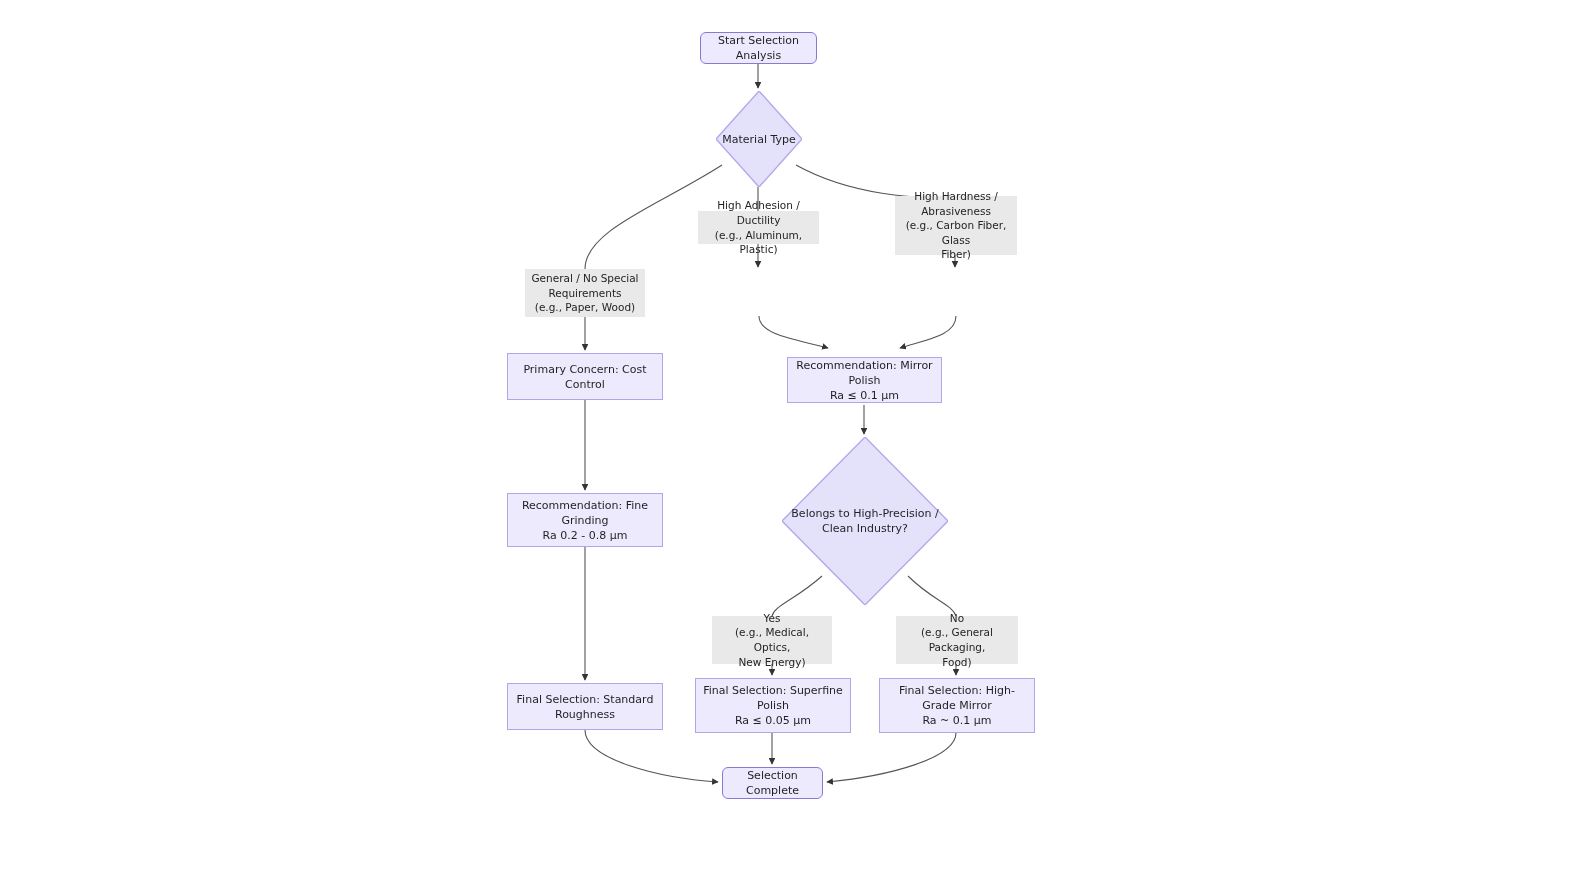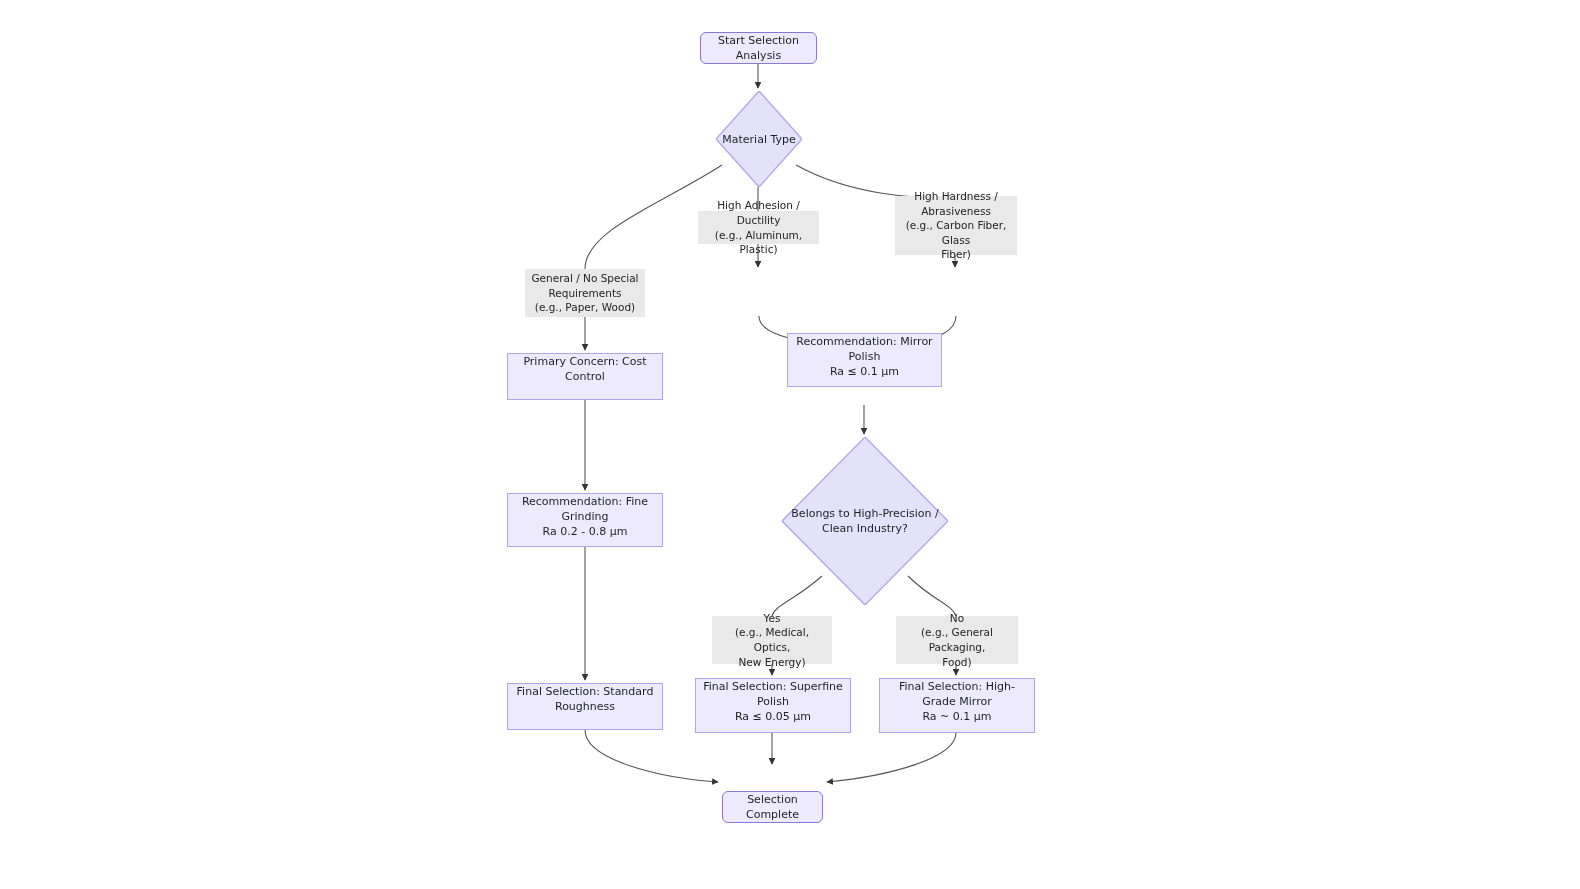--- a/index.html
+++ b/index.html
@@ -23,21 +23,21 @@
     left: 0;
     top: 0;
     width: 1580px;
     height: 889px;
     pointer-events: none;
   }
   .node {
     position: absolute;
     box-sizing: border-box;
     display: flex;
-    align-items: flex-start;
+    align-items: center;
     justify-content: center;
     text-align: center;
     color: #1f2023;
     font-size: 11px;
     line-height: 15px;
     background: #e7e4fb;
     border: 1px solid #9d8bde;
   }
   .node.process {
     background: #eceafc;
@@ -128,21 +128,21 @@
     <span class="node-text">Material Type</span>
   </div>
 
 
 
   <div class="node process" style="left:507px; top:353px; width:156px; height:47px;">
     <span class="node-text">Primary Concern: Cost
 Control</span>
   </div>
 
-  <div class="node process" style="left:787px; top:333px; width:155px; height:54px;">
+  <div class="node process" style="left:787px; top:357px; width:155px; height:46px;">
     <span class="node-text">Recommendation: Mirror
 Polish
 Ra ≤ 0.1 µm</span>
   </div>
 
   <div class="node process" style="left:507px; top:493px; width:156px; height:54px;">
     <span class="node-text">Recommendation: Fine
 Grinding
 Ra 0.2 - 0.8 µm</span>
   </div>
@@ -165,21 +165,21 @@
 Polish
 Ra ≤ 0.05 µm</span>
   </div>
 
   <div class="node process" style="left:879px; top:678px; width:156px; height:55px;">
     <span class="node-text">Final Selection: High-
 Grade Mirror
 Ra ~ 0.1 µm</span>
   </div>
 
-  <div class="node terminal" style="left:722px; top:767px; width:101px; height:32px;margin-top:24px;">
+  <div class="node terminal" style="left:722px; top:767px; width:101px; height:32px;">
     <span class="node-text">Selection Complete</span>
   </div>
 
   <div class="edge-label" style="left:525px; top:269px; width:120px; height:48px;">General / No Special
 Requirements
 (e.g., Paper, Wood)</div>
 
   <div class="edge-label" style="left:698px; top:211px; width:121px; height:33px;">High Adhesion / Ductility
 (e.g., Aluminum, Plastic)</div>
 

